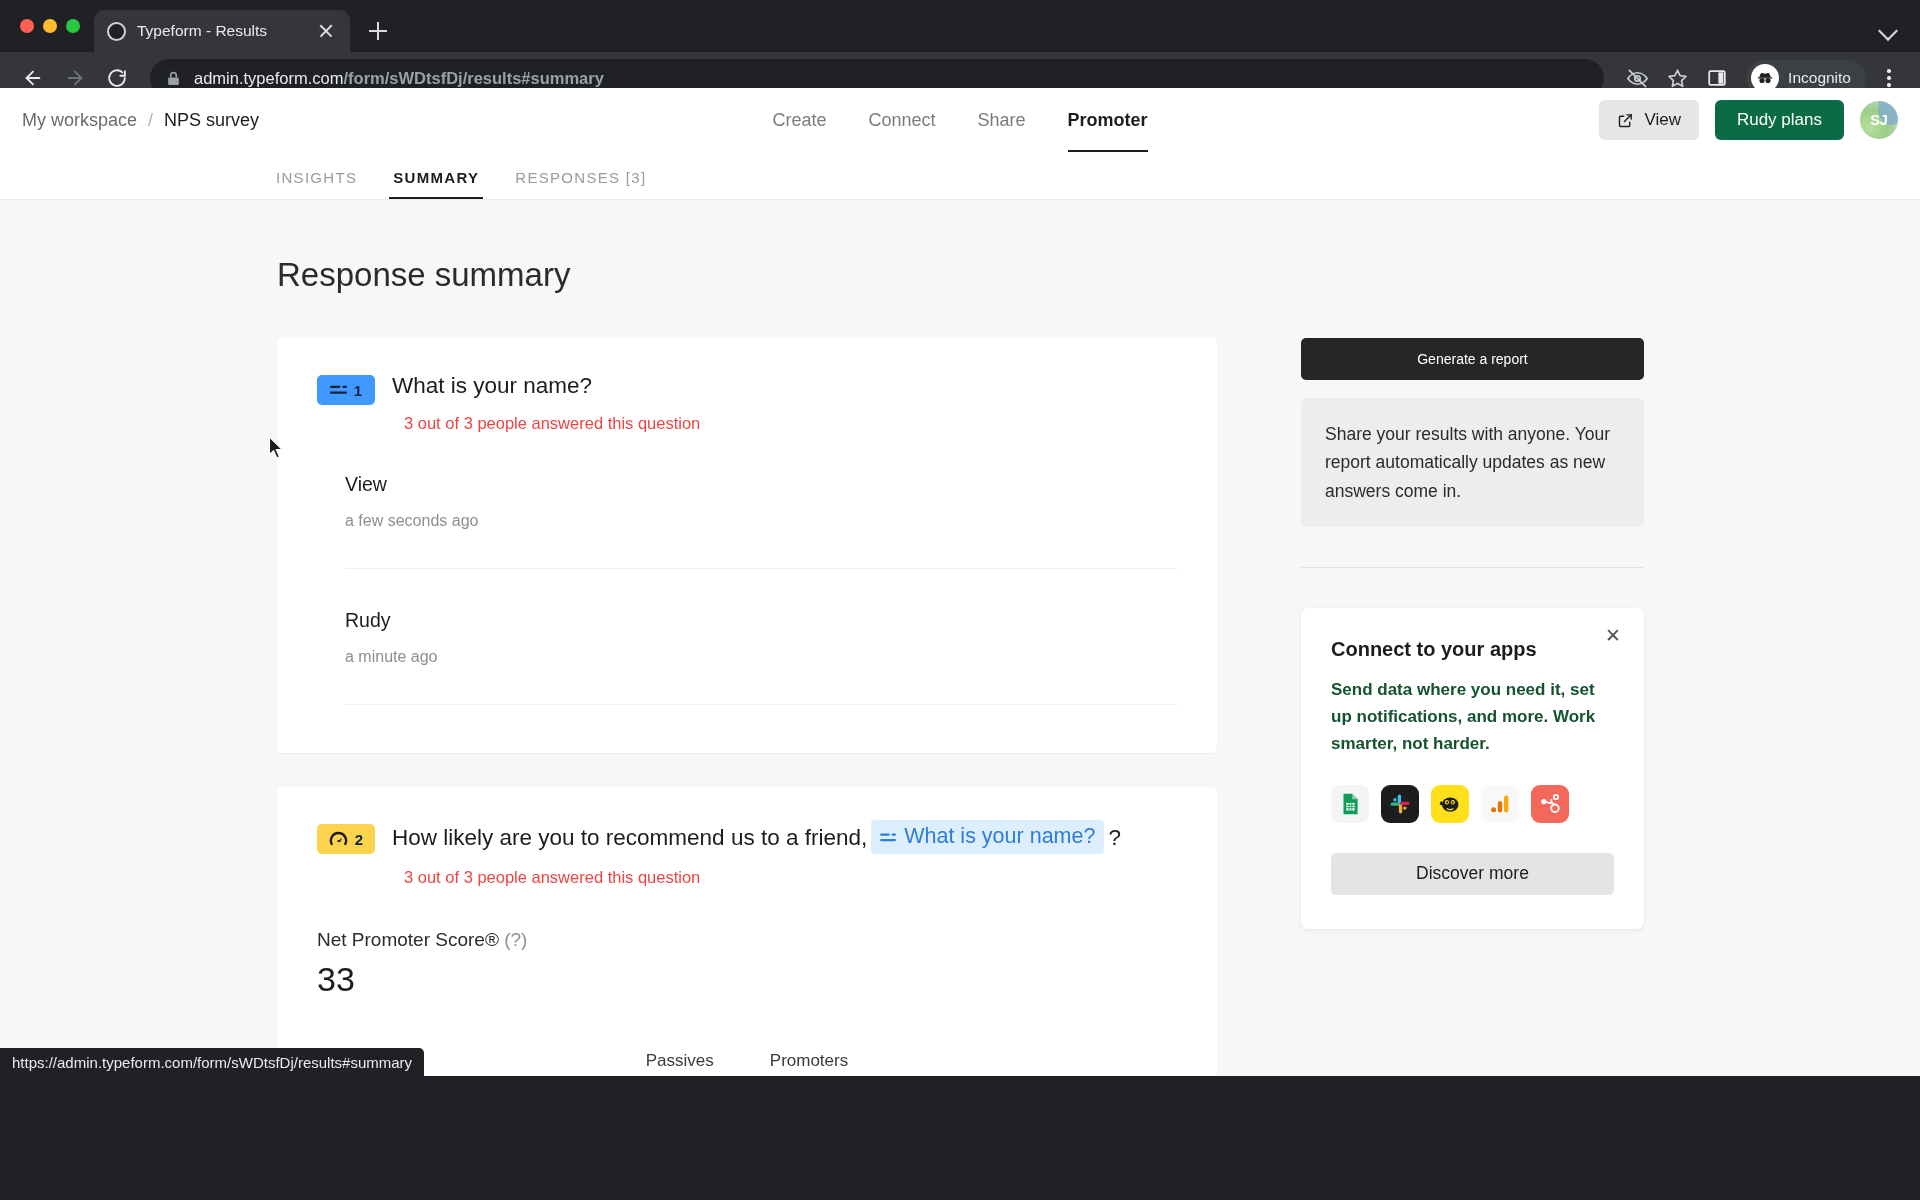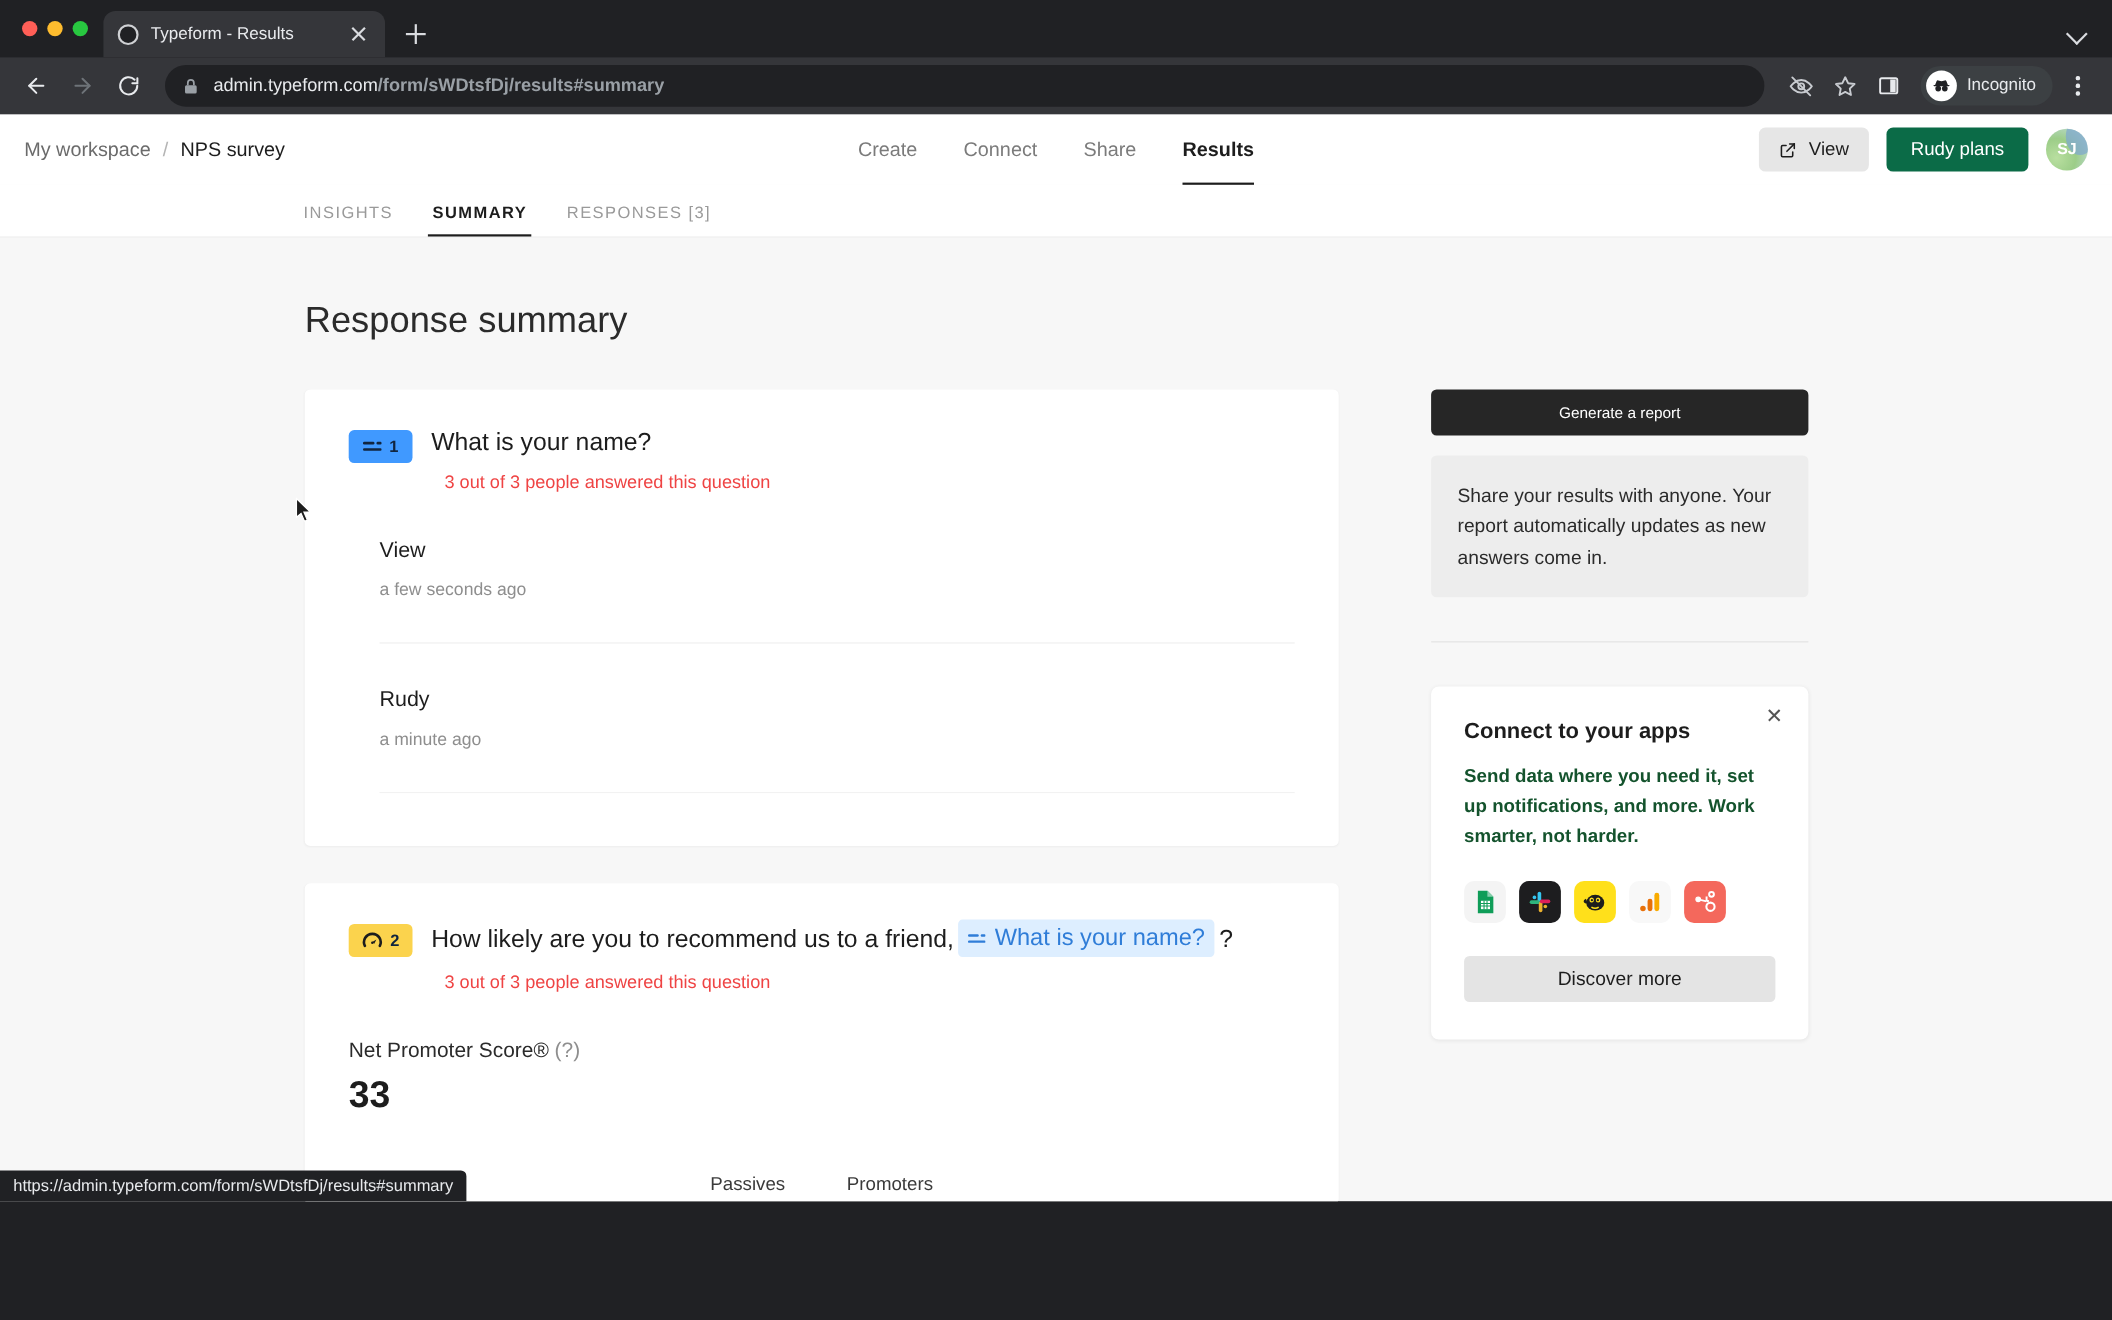--- a/index.html
+++ b/index.html
@@ -101,21 +101,21 @@
     display: flex; align-items: center; justify-content: center; flex: none;
   }
   .incognito-label { color: #e8eaed; font-size: 15.5px; white-space: nowrap; }
   .kebab { width: 34px; height: 38px; display: flex; flex-direction: column;
            align-items: center; justify-content: center; gap: 3.5px; cursor: pointer;
            margin-left: 4px; }
   .kebab i { width: 3.4px; height: 3.4px; border-radius: 50%; background: #e8eaed; }
 
   
   .viewport {
-    position: absolute; left: 0; top: 104px;
+    position: absolute; left: 0; top: 88px;
     width: 1920px; height: 988px; background: #f7f7f7; overflow: hidden;
   }
 
   
   .app-header {
     height: 64px; background: #fff; display: flex; align-items: center;
     padding: 0 22px; position: relative;
   }
   .breadcrumb { display: flex; align-items: center; gap: 11px; font-size: 18px; }
   .bc-workspace { color: #6b6b6b; cursor: pointer; }
@@ -217,21 +217,21 @@
   .answer-row { padding: 40px 0 0 0; border-bottom: 1px solid #eeeeee; }
   .answer-row:last-child { border-bottom: 1px solid #f2f2f2; }
   .answer-val { font-size: 19.5px; color: #1d1d1d; }
   .answer-time { font-size: 16px; color: #8e8e8e; margin-top: 16px; padding-bottom: 38px; }
   .card-pad-bottom { height: 48px; }
 
   
   .nps-block { padding: 42px 40px 0 40px; }
   .nps-label { font-size: 19px; color: #2b2b2b; }
   .nps-label .help { color: #8e8e8e; cursor: pointer; }
-  .nps-value { font-size: 34px; font-weight: bold; color: #1d1d1d; margin-top: 9px; }
+  .nps-value { font-size: 34px; font-weight: normal; color: #1d1d1d; margin-top: 9px; }
   .nps-legend { display: flex; gap: 56px; justify-content: center;
                 margin-top: 52px; padding-bottom: 8px; }
   .nps-legend div { font-size: 17px; color: #3a3a3a; }
 
   
   .btn-generate {
     width: 100%; height: 42px; background: #262626; color: #fff;
     border: none; border-radius: 5px; font-size: 14px; cursor: pointer;
     font-family: inherit;
   }
@@ -373,21 +373,21 @@
       <div class="breadcrumb">
         <span class="bc-workspace">My workspace</span>
         <span class="bc-sep">/</span>
         <span class="bc-form">NPS survey</span>
       </div>
 
       <div class="main-nav">
         <div class="nav-item">Create</div>
         <div class="nav-item">Connect</div>
         <div class="nav-item">Share</div>
-        <div class="nav-item active">Results</div>
+        <div class="nav-item active">Promoter</div>
       </div>
 
       <div class="header-right">
         <button class="btn-view">
           <svg width="17" height="17" viewBox="0 0 24 24" fill="none" stroke="#1d1d1d" stroke-width="2" stroke-linecap="round">
             <path d="M14 4h6v6"></path>
               <path d="M20 4L10.5 13.5"></path>
             <path d="M18 14.5V19a1.5 1.5 0 0 1-1.5 1.5H5A1.5 1.5 0 0 1 3.5 19V7.5A1.5 1.5 0 0 1 5 6h4.5"></path>
           </svg>
           <span>View</span>

